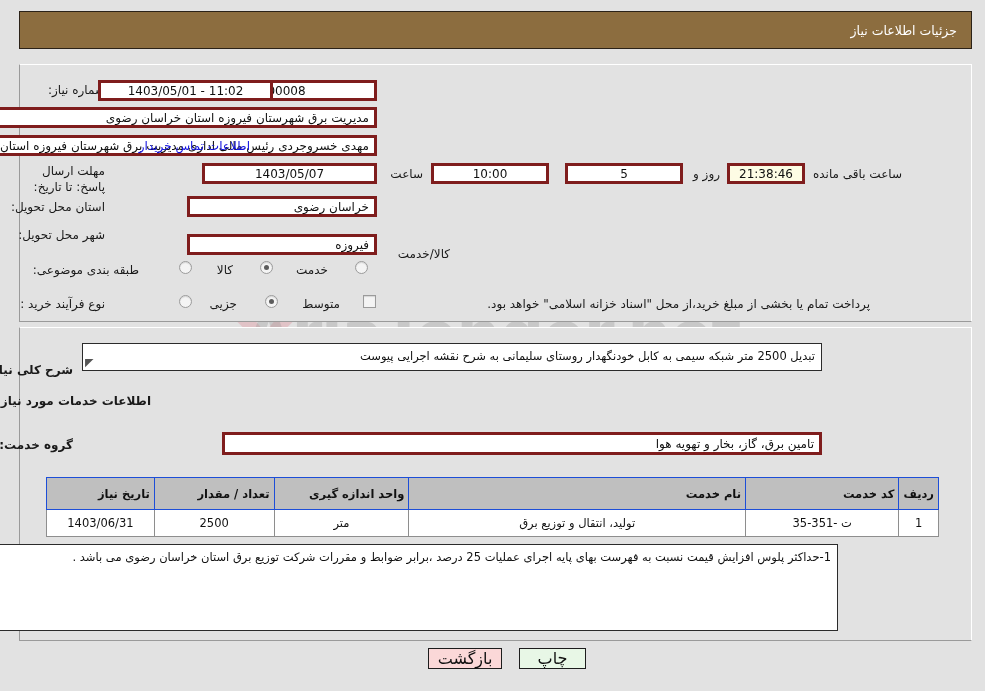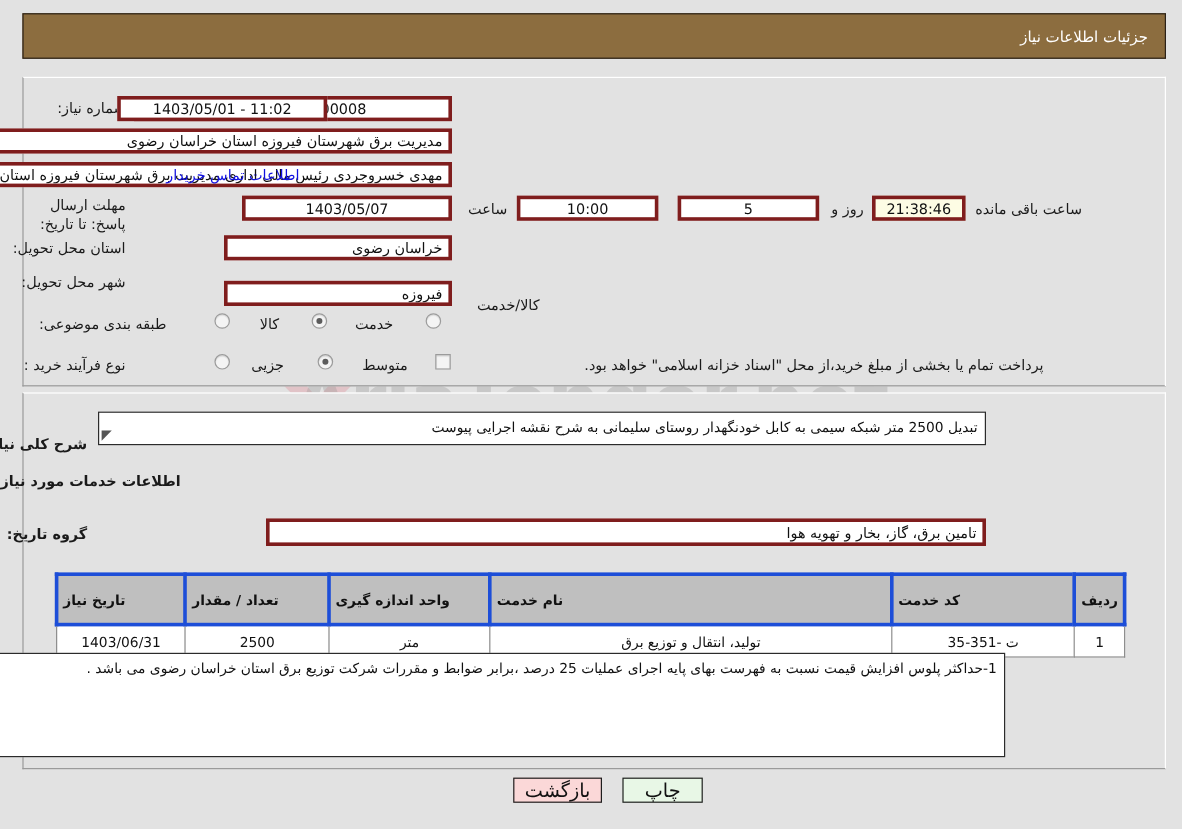--- a/index.html
+++ b/index.html
@@ -186,26 +186,26 @@
   .tbl {
     position: absolute;
     left: 46px; top: 477px;
     width: 893px;
     border-collapse: collapse;
     font-size: 11.5px;
     z-index: 3;
   }
   .tbl th {
     background: #bfbfbf;
-    border: 3px solid #1d4ed8;
+    border: 1px solid #1d4ed8;
     color: #111;
     font-weight: bold;
-    height: 42px;
+    height: 32px;
     padding: 0 4px;
-    text-align: left;
+    text-align: right;
     white-space: nowrap;
   }
   .tbl td {
     background: #ffffff;
     border: 1px solid #8e8e8e;
     color: #111;
     height: 27px;
     padding: 0 4px;
     text-align: center;
     white-space: nowrap;
@@ -293,21 +293,21 @@
   <div class="panel" id="panel-bottom"></div>
 
   <div class="lbl bold" style="right:912px; top:362px;">شرح کلی نیاز:</div>
   <div class="ta" style="right:163px; top:343px; width:740px; height:28px;">
     <span>تبدیل 2500 متر شبکه سیمی به کابل خودنگهدار روستای سلیمانی به شرح نقشه اجرایی پیوست</span>
     <span class="grip">◥</span>
   </div>
 
   <div class="lbl bold" style="right:834px; top:393px;padding-left:18px;">اطلاعات خدمات مورد نیاز</div>
 
-  <div class="lbl bold" style="right:912px; top:437px;">گروه تاریخ:</div>
+  <div class="lbl bold" style="right:912px; top:437px;">گروه خدمت:</div>
   <div class="fld right" style="right:163px; top:432px; width:600px; height:23px;">تامین برق، گاز، بخار و تهویه هوا</div>
 
   <table class="tbl">
     <thead>
       <tr>
         <th style="width:38px;">ردیف</th>
         <th style="width:154px;">کد خدمت</th>
         <th style="width:338px;">نام خدمت</th>
         <th style="width:135px;">واحد اندازه گیری</th>
         <th style="width:120px;">تعداد / مقدار</th>

